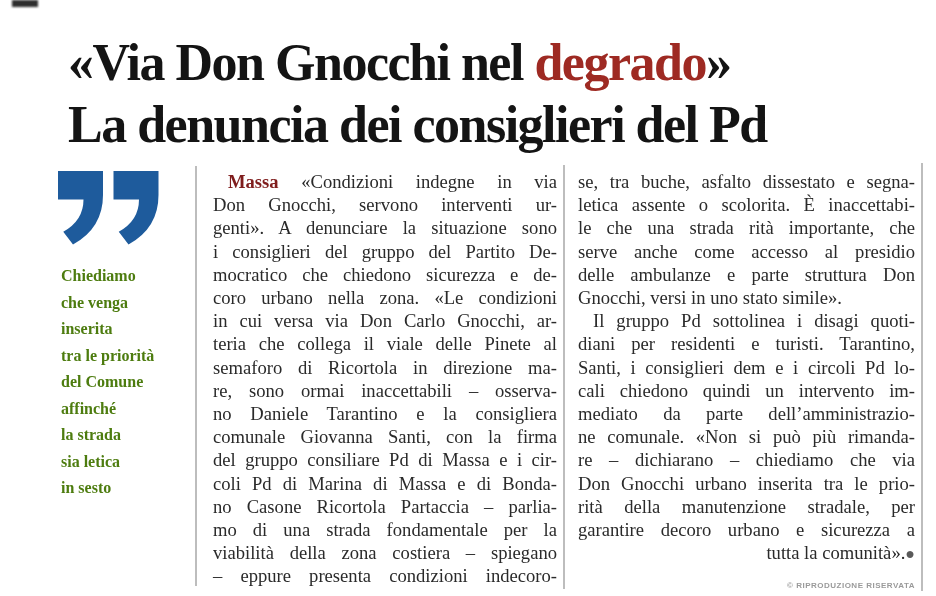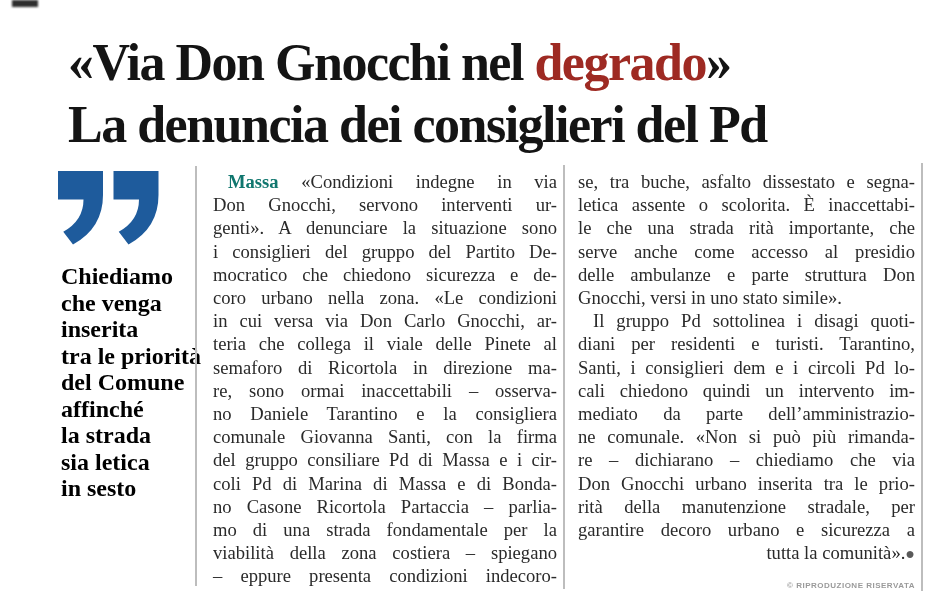--- a/index.html
+++ b/index.html
@@ -15,37 +15,37 @@
   .headline { position:absolute; left:68px; top:0px; width:866px;margin-top:32px; }
   .headline .hline {
     font-weight:bold; font-size:52px; line-height:62px; letter-spacing:-1.5px;
     color:#141414; white-space:nowrap;
   }
   .headline .hl-red { color:#9e2a23; }
 
   
   .quote-icon { position:absolute; left:58px; top:170px; width:102px; height:77px; }
   .pullquote { position:absolute; left:61px; top:263px; width:150px;
-    font-size:24px; font-weight:bold; line-height:26.5px; color:#000000; }
+    font-size:16px; font-weight:bold; line-height:26.5px; color:#4d7c0f; }
   .pqline { white-space:nowrap; }
 
   
   .vrule { position:absolute; width:2px; background:#bdbdbd; }
   .vrule-left  { left:195px; top:166px; height:420px; }
   .vrule-mid   { left:563px; top:165px; height:424px; }
   .vrule-right { left:921px; top:163px; height:428px; }
 
   
   .col { position:absolute; top:170px; font-size:18.6px; line-height:23.2px; color:#2a2a2a; }
   .col-1 { left:213px; width:344px; }
   .col-2 { left:578px; width:337px; }
   .jline { text-align:justify; text-align-last:justify; }
   .plainline { text-align:left; }
   .firstline { text-indent:15px; }
-  .lead { font-weight:bold; color:#0f766e; }
+  .lead { font-weight:bold; color:#7f1d1d; }
   .para-2 .jline:first-child { text-indent:15px; }
 
   .lastline { display:flex; justify-content:flex-end; align-items:baseline; }
   .end-dot { color:#5a5a5a; font-size:16px; line-height:23.2px; }
 
   .copyright {
     margin-top:9px; text-align:right; font-family:"Liberation Sans",sans-serif;
     font-size:8px; letter-spacing:0.5px; color:#9a9a9a; font-weight:bold;
   }
 </style>

